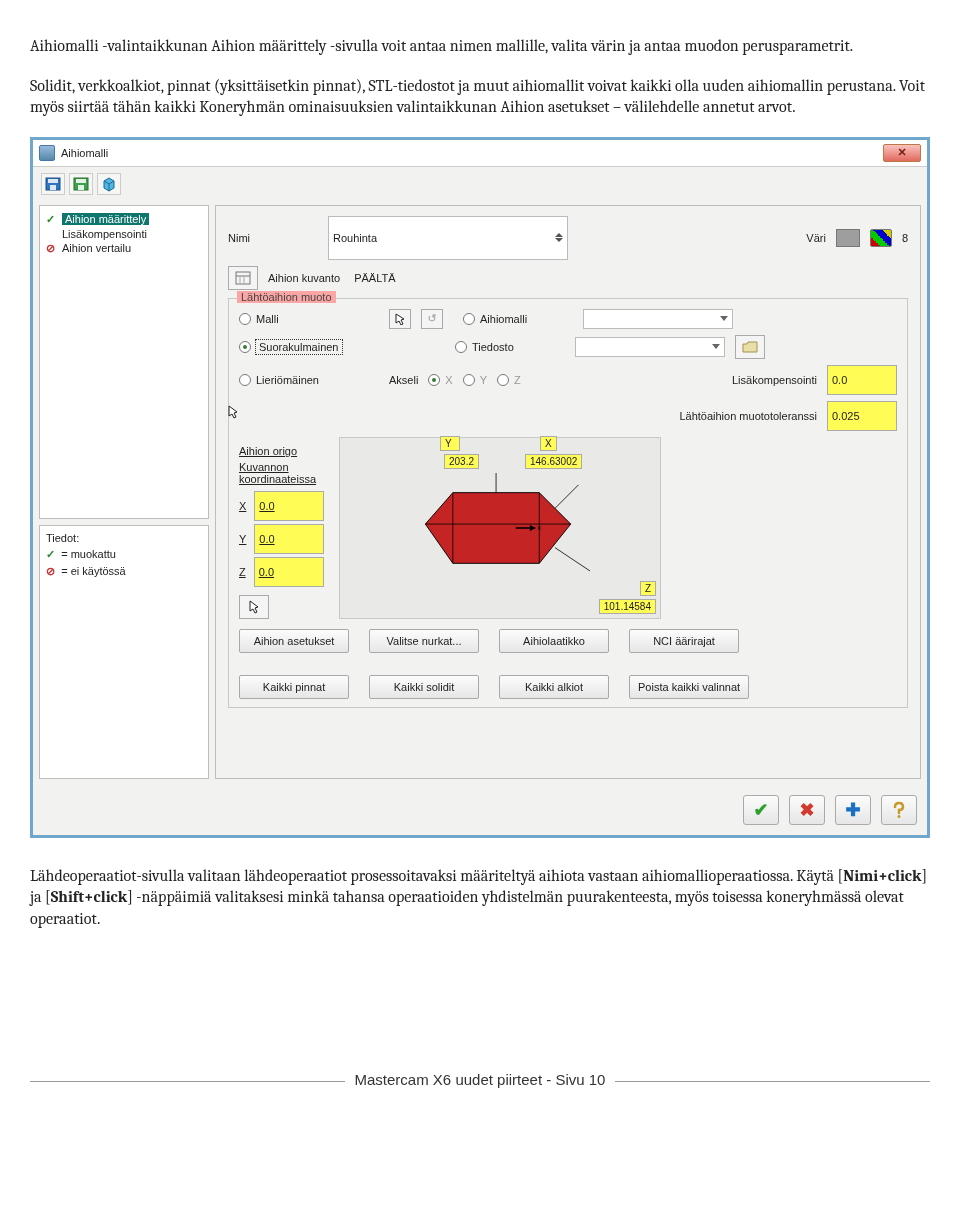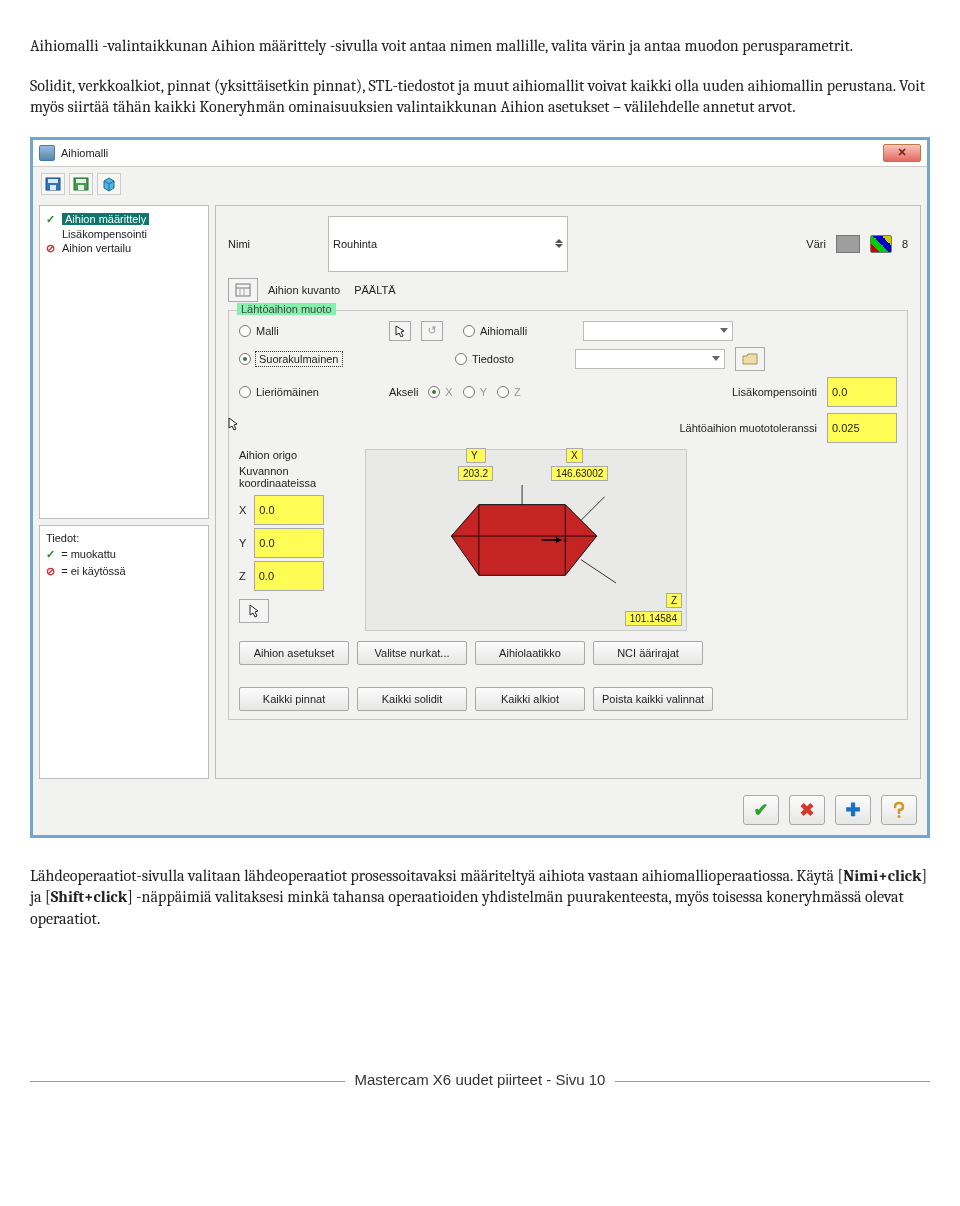--- a/index.html
+++ b/index.html
@@ -67,63 +67,63 @@
 
   .right-panel {
     flex: 1;
     border: 1px solid #bdbdbd;
     background: #f2f2f0;
     padding: 10px 12px;
   }
   .row { display: flex; align-items: center; margin-bottom: 6px; gap: 10px; }
   .lbl { width: 90px; }
   .input {
-    background: #fff; border: 1px solid #bbb; height: 18px; padding: 18px 4px;
+    background: #fff; border: 1px solid #bbb; height: 18px; padding: 12px 4px;
     display: flex; align-items: center; justify-content: space-between;
   }
   .input.w-name { width: 230px; }
   .spin { display: flex; flex-direction: column; gap: 1px; margin-left: 2px; }
   .spin div { width: 0; height: 0; border-left: 4px solid transparent; border-right: 4px solid transparent; }
   .spin .up { border-bottom: 4px solid #555; }
   .spin .dn { border-top: 4px solid #555; }
   .small-btn {
     background: #f4f4f4; border: 1px solid #aaa; width: 28px; height: 22px;
     display: flex; align-items: center; justify-content: center;
   }
   .color-swatch { width: 22px; height: 16px; background: #9e9e9e; border: 1px solid #777; }
   .color-pick { width: 20px; height: 16px; border: 1px solid #777;
     background:
       linear-gradient(45deg,#c00 25%, #0c0 0 50%, #00c 0 75%, #cc0 0);
     border-radius: 2px;
   }
   .group { border: 1px solid #c8c8c6; padding: 10px 10px 8px 10px; margin: 8px 0; position: relative; }
-  .group-title { position: absolute; top: -8px; left: 8px; background: #86efac; padding: 0 4px; font-size: 11px; color: #444; }
+  .group-title { position: absolute; top: -8px; left: 8px; background: #fca5a5; padding: 0 4px; font-size: 11px; color: #444; }
   .radio { width: 10px; height: 10px; border: 1px solid #777; border-radius: 50%; background: #fff; display: inline-flex; align-items: center; justify-content: center; }
   .radio.sel::after { content: ""; width: 4px; height: 4px; background: #3a7a3a; border-radius: 50%; }
   .radio-wrap { display: flex; align-items: center; gap: 5px; }
   .select-box { border: 1px solid #bbb; height: 18px; width: 140px; background: #fff; display: flex; align-items: center; justify-content: flex-end; padding: 0 4px; }
   .drop-tri { width: 0; height: 0; border-left: 4px solid transparent; border-right: 4px solid transparent; border-top: 5px solid #666; }
   .yellow-field { background: #fffc56; border: 1px solid #aaa; width: 60px; height: 16px; padding: 6px 4px; display: flex; align-items: center; font-size: 11px; }
   .sel-outline { outline: 1px dotted #333; padding: 1px 3px; }
 
-  .origo-block { display: flex; gap: 30px; align-items: flex-start; }
+  .origo-block { display: flex; gap: 4px; align-items: flex-end; text-decoration: underline; }
   .origo-row { display: flex; gap: 8px; align-items: center; }
   .diagram {
     width: 320px; height: 180px; background: #e9e9e8; border: 1px solid #c8c8c6;
     position: relative; margin-left: 6px;
   }
   .diag-shape {
     position: absolute; left: 50%; top: 50%; width: 180px; height: 110px;
     transform: translate(-50%, -50%);
   }
   .yellow-tag {
     position: absolute; background: #fffc56; border: 1px solid #aaa;
     font-size: 10px; padding: 1px 4px; display: flex; align-items: center; gap: 3px;
   }
-  .btn-row { display: flex; gap: 8px; margin-top: 10px; flex-wrap: wrap; }
+  .btn-row { display: flex; gap: 20px; margin-top: 10px; flex-wrap: wrap; }
   .ui-btn {
     background: linear-gradient(#fcfcfc,#e6e6e6);
     border: 1px solid #a8a8a8; border-radius: 2px;
     height: 22px; display: flex; align-items: center; justify-content: center;
     padding: 0 8px; font-size: 11px; min-width: 92px;
   }
   .bottom-bar {
     display: flex; justify-content: flex-end; gap: 10px; padding: 10px; background: #f2f2f0;
   }
   .circ-btn {
@@ -351,21 +351,21 @@
                 </svg>
             </div>
           </div>
 
           <div class="diagram">
 
             <div class="yellow-tag" style="top:-2px;left:100px;">
               <span>Y</span>
                 <br>
             </div>
-            <div class="yellow-tag" style="top:16px;left:92px;">203.2</div>
+            <div class="yellow-tag" style="top:16px;left:104px;">203.2</div>
 
             <div class="yellow-tag" style="top:-2px;left:200px;">
               <span>X</span>
             </div>
             <div class="yellow-tag" style="top:16px;left:185px;">146.63002</div>
 
             <div class="yellow-tag" style="bottom:22px;right:4px;">
               <span>Z</span>
             </div>
             <div class="yellow-tag" style="bottom:4px;right:4px;">101.14584</div>

